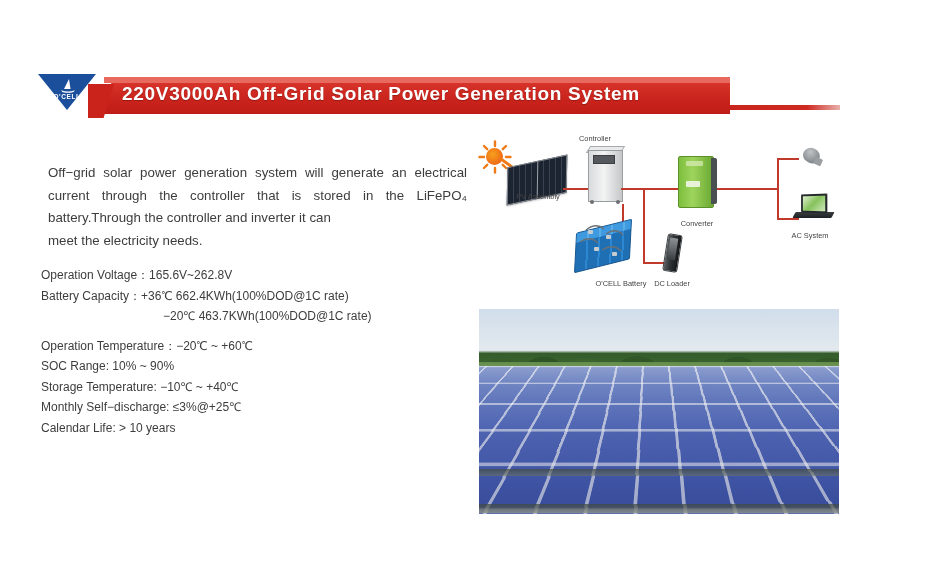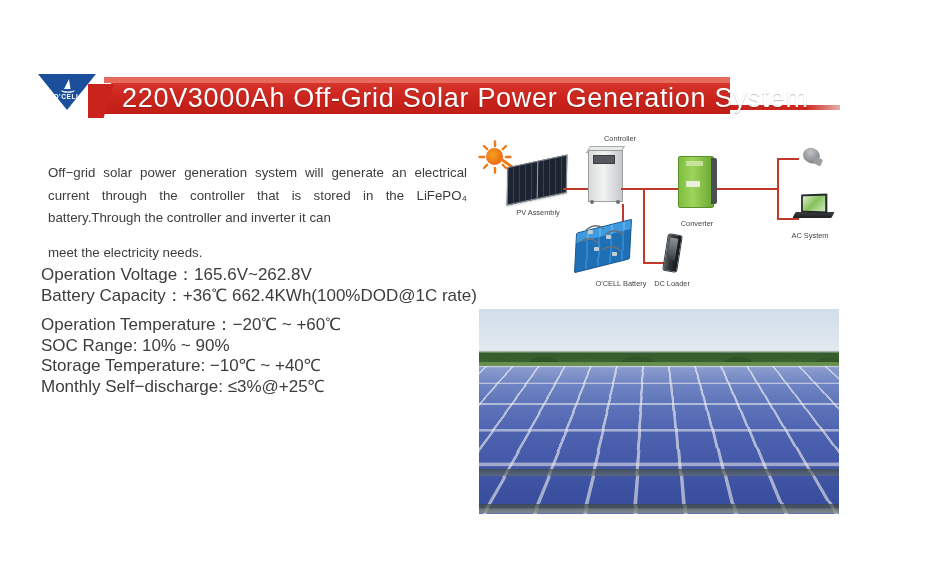--- a/index.html
+++ b/index.html
@@ -59,22 +59,22 @@
     left: 730px;
     top: 33px;
     width: 110px;
     height: 5px;
     background: linear-gradient(to right, #c9231c 0%, #cf2a22 70%, #e8b0ab 100%);
   }
   .banner-title {
     position: absolute;
     left: 122px;
     top: 11px;
-    font-size: 27px;
-    font-weight: normal;
+    font-size: 19px;
+    font-weight: bold;
     color: #ffffff;
     letter-spacing: 0.7px;
     white-space: nowrap;
     text-shadow: 0 1px 1px rgba(0,0,0,0.25);
   }
 
   
   .logo {
     position: absolute;
     left: 38px;
@@ -114,28 +114,28 @@
   #intro-paragraph {
     position: absolute;
     left: 48px;
     top: 162px;
     width: 419px;
     font-size: 13.3px;
     line-height: 22.5px;
     text-align: justify;
     color: #3d3d3d;
   }
-  #intro-paragraph .last-line { display: block; margin-top: 12px; }
+  #intro-paragraph .last-line { display: block; }
 
   #spec-list {
     position: absolute;
     left: 41px;
     top: 265px;
     width: 430px;
-    font-size: 17px;
+    font-size: 12px;
     line-height: 20.5px;
     color: #3d3d3d;
     white-space: nowrap;
   }
   #spec-list .spec-row { height: 20.5px; }
   #spec-list .spec-row.indent { padding-left: 122px; }
   #spec-list .spec-gap { height: 9px; }
 
   
   #system-diagram {
@@ -415,25 +415,27 @@
 </div>
 
 <div id="intro-paragraph">
   <span>Off−grid solar power generation system will generate an electrical current through the controller that is stored in the LiFePO₄ battery.Through the controller and inverter it can </span>
   <span class="last-line">meet the electricity needs.</span>
 </div>
 
 <div id="spec-list">
   <div class="spec-row">Operation Voltage：165.6V~262.8V</div>
   <div class="spec-row">Battery Capacity：+36℃ 662.4KWh(100%DOD@1C rate)</div>
+  <div class="spec-row indent">−20℃ 463.7KWh(100%DOD@1C rate)</div>
   <div class="spec-gap"></div>
   <div class="spec-row">Operation Temperature：−20℃ ~ +60℃</div>
   <div class="spec-row">SOC Range: 10% ~ 90%</div>
   <div class="spec-row">Storage Temperature: −10℃ ~ +40℃</div>
   <div class="spec-row">Monthly Self−discharge: ≤3%@+25℃</div>
+  <div class="spec-row">Calendar Life:  &gt; 10 years</div>
 </div>
 
 <div id="system-diagram">
 
   <svg style="position:absolute;left:0;top:6px;width:34px;height:34px" viewBox="0 0 34 34">
     <g stroke="#ef7a16" stroke-width="2.4" stroke-linecap="round">
       <line x1="17" y1="1.5" x2="17" y2="6"></line>
       <line x1="17" y1="28" x2="17" y2="32.5"></line>
       <line x1="1.5" y1="17" x2="6" y2="17"></line>
       <line x1="28" y1="17" x2="32.5" y2="17"></line>
@@ -443,25 +445,25 @@
       <line x1="24.8" y1="9.2" x2="28" y2="6"></line>
     </g>
   </svg>
   <div class="sun-core"></div>
   <svg style="position:absolute;left:22px;top:24px;width:26px;height:20px" viewBox="0 0 26 20">
     <path d="M1 1 L19 14" stroke="#ef7a16" stroke-width="3" stroke-linecap="round"></path>
     <path d="M14 15.5 L22 17 L18 9.5 Z" fill="#ef7a16"></path>
   </svg>
 
   <div class="pv-panel"></div>
-  <div class="diag-label" style="left:14px;top:74px;width:92px">PV Assembly</div>
+  <div class="diag-label" style="left:14px;top:58px;width:92px">PV Assembly</div>
 
   <div class="wire" style="left:85px;top:54px;width:26px;height:2.4px"></div>
 
-  <div class="diag-label" style="left:114px;top:0px;width:56px">Controller</div>
+  <div class="diag-label" style="left:89px;top:0px;width:56px">Controller</div>
   <div class="controller-top"></div>
   <div class="controller-body"></div>
   <div class="controller-screen"></div>
   <div class="controller-foot" style="left:112px"></div>
   <div class="controller-foot" style="left:138px"></div>
 
   <div class="wire" style="left:143px;top:54px;width:60px;height:2.4px"></div>
   <div class="wire" style="left:144px;top:70px;width:2.4px;height:22px"></div>
   <div class="wire" style="left:165px;top:54px;width:2.4px;height:76px"></div>
   <div class="wire" style="left:165px;top:128px;width:30px;height:2.4px"></div>

